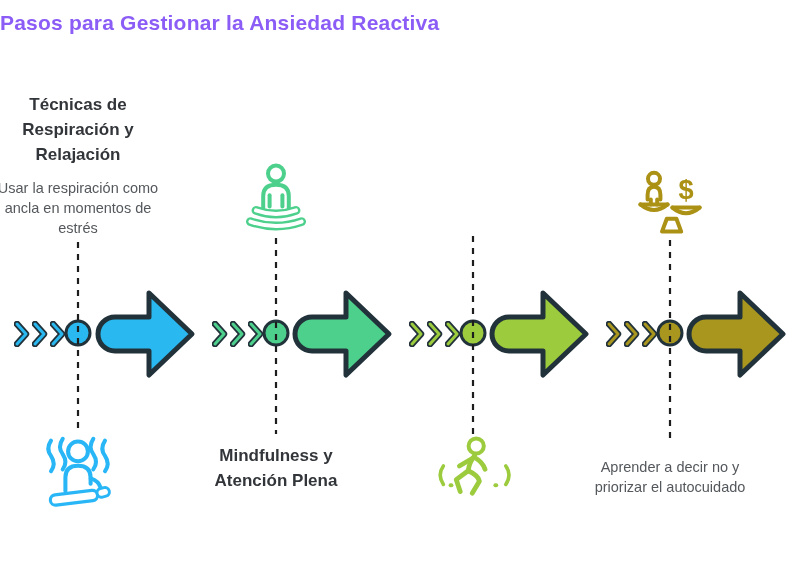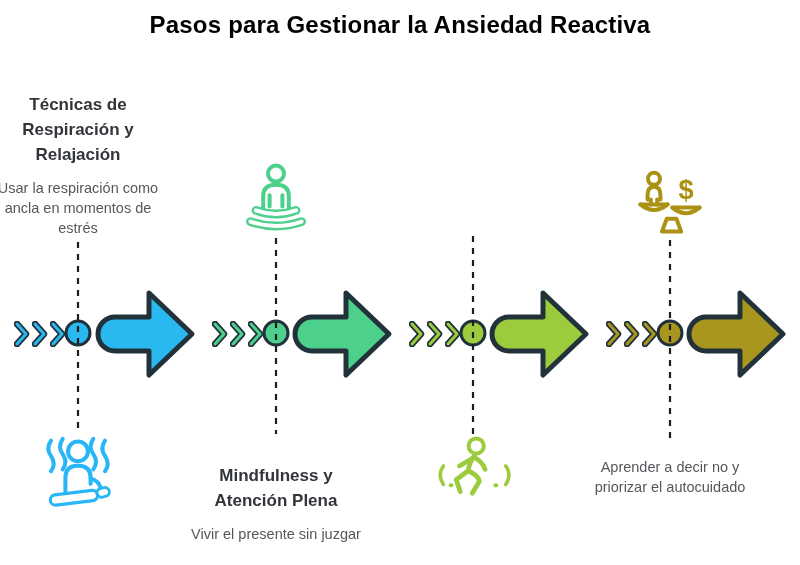--- a/index.html
+++ b/index.html
@@ -1,27 +1,27 @@
 <!DOCTYPE html>
 <html><head>
 <meta charset="utf-8">
 <style>
   * { margin:0; padding:0; box-sizing:border-box; }
   html,body { background:#fff; }
   body { width:800px; height:565px; font-family:"Liberation Sans", sans-serif; }
   .canvas { position:relative; width:800px; height:565px; background:#fff; overflow:hidden; }
 
-  .title { position:absolute; top:11px; left:0; width:100%; text-align:center;
-           font-size:24px; font-weight:bold; color:#000000; letter-spacing:.2px; }
+  .title { position:absolute; top:11px; left:0; width:100%; text-align:left;
+           font-size:21px; font-weight:bold; color:#8b5cf6; letter-spacing:.2px; }
 
   .textblock { position:absolute; text-align:center; }
   .textblock h2 { font-size:17px; font-weight:bold; color:#323539; line-height:25px; }
   .textblock p  { font-size:14.5px; color:#54585c; line-height:20px; margin-top:11px; }
   .tb1 { left:-5px;  top:92px;  width:166px; }
-  .tb2 { left:191px; top:443px; width:170px;margin-top:20px; }
+  .tb2 { left:191px; top:443px; width:170px; }
   .tb3 { left:407px; top:142px; width:132px; }
   .tb4 { left:585px; top:446px; width:170px; }
 
   .dash { position:absolute; width:4px; z-index:5; }
   .dash svg { display:block; width:100%; height:100%; }
   .d1 { left:76px;  top:242px; height:186px; }
   .d2 { left:274px; top:238px; height:196px; }
   .d3 { left:471px; top:236px; height:198px; }
   .d4 { left:668px; top:240px; height:198px; }
 
@@ -50,21 +50,20 @@
   <div class="title">Pasos para Gestionar la Ansiedad Reactiva</div>
 
   <div class="textblock tb1">
     <h2>Técnicas de Respiración y Relajación</h2>
     <p>Usar la respiración como ancla en momentos de estrés</p>
   </div>
 
 
   <div class="textblock tb2">
     <h2>Mindfulness y Atención Plena</h2>
-    <p>Vivir el presente sin juzgar</p>
   </div>
 
   <div class="textblock tb4">
     <p>Aprender a decir no y priorizar el autocuidado</p>
   </div>
 
   <div class="dash d1">
     <svg viewBox="0 0 4 186" preserveAspectRatio="none">
         <line x1="2" y1="0" x2="2" y2="100%" stroke-width="2.2" stroke-dasharray="6 6" stroke="#1d1d1d"></line>
       </svg>

